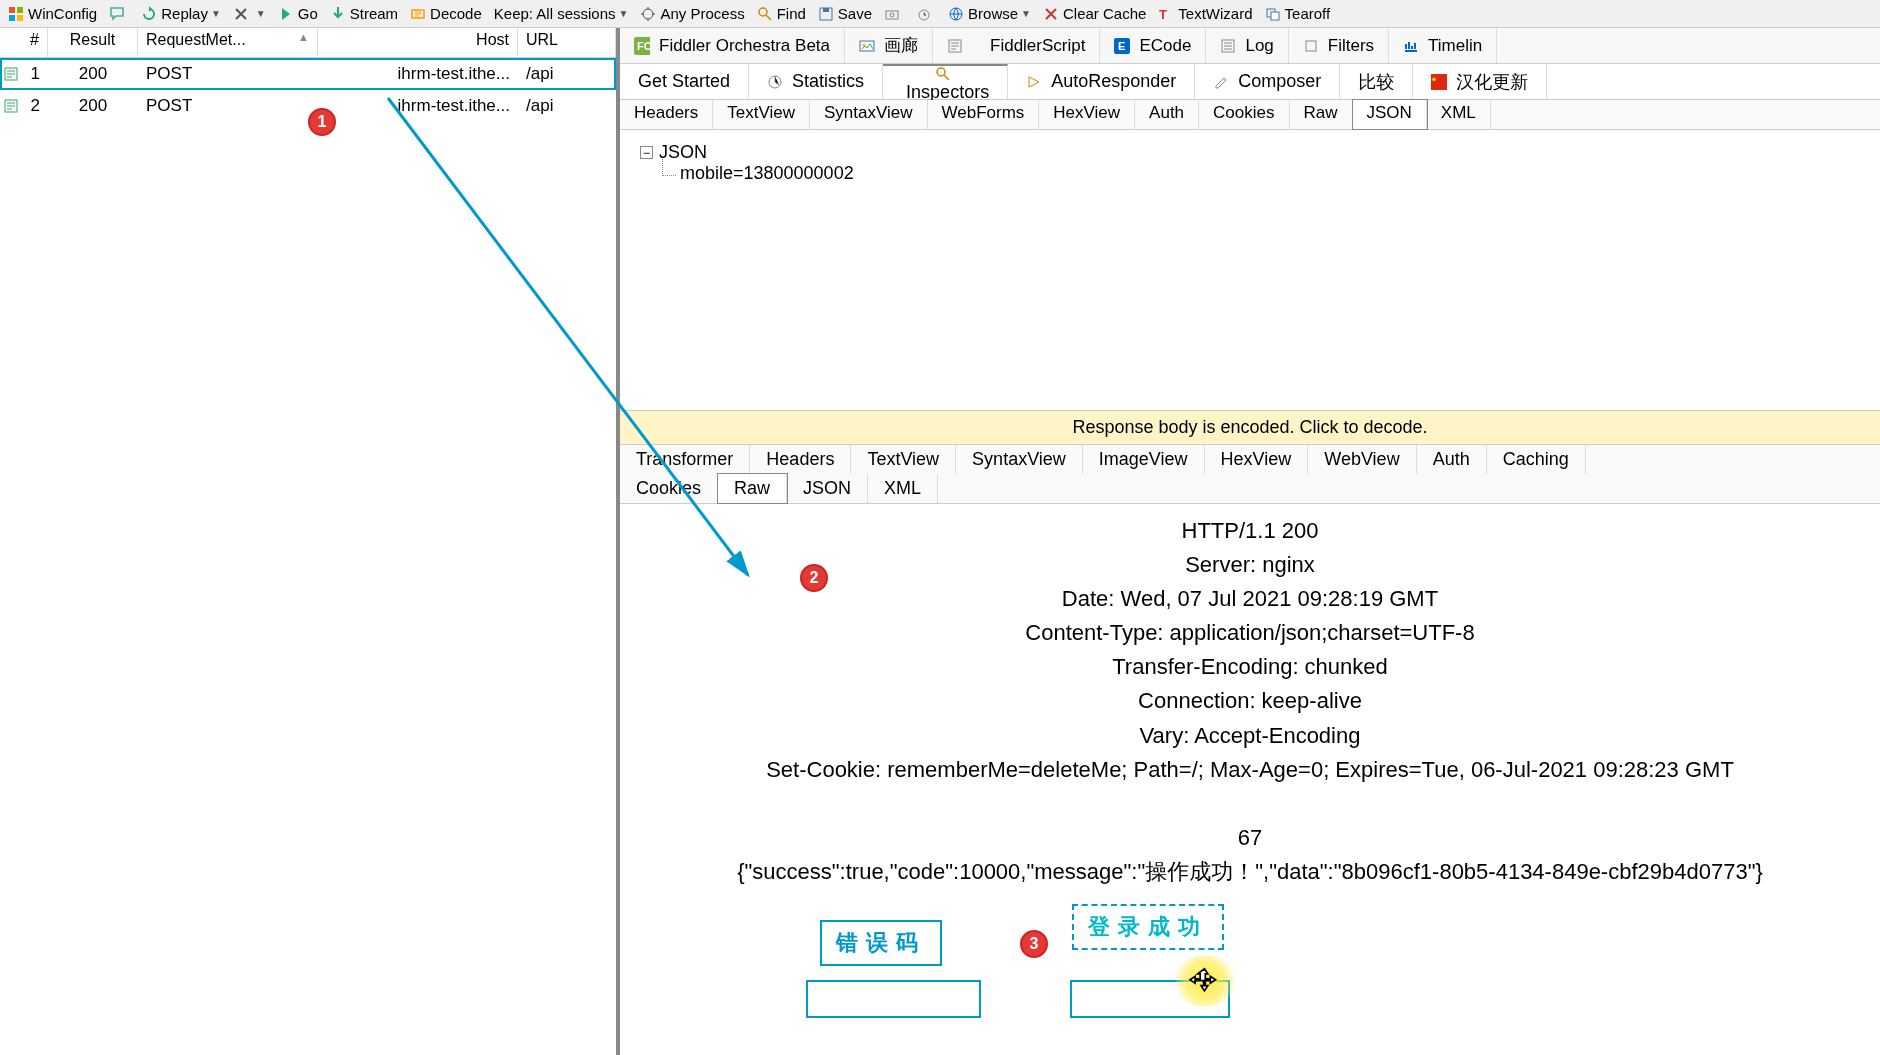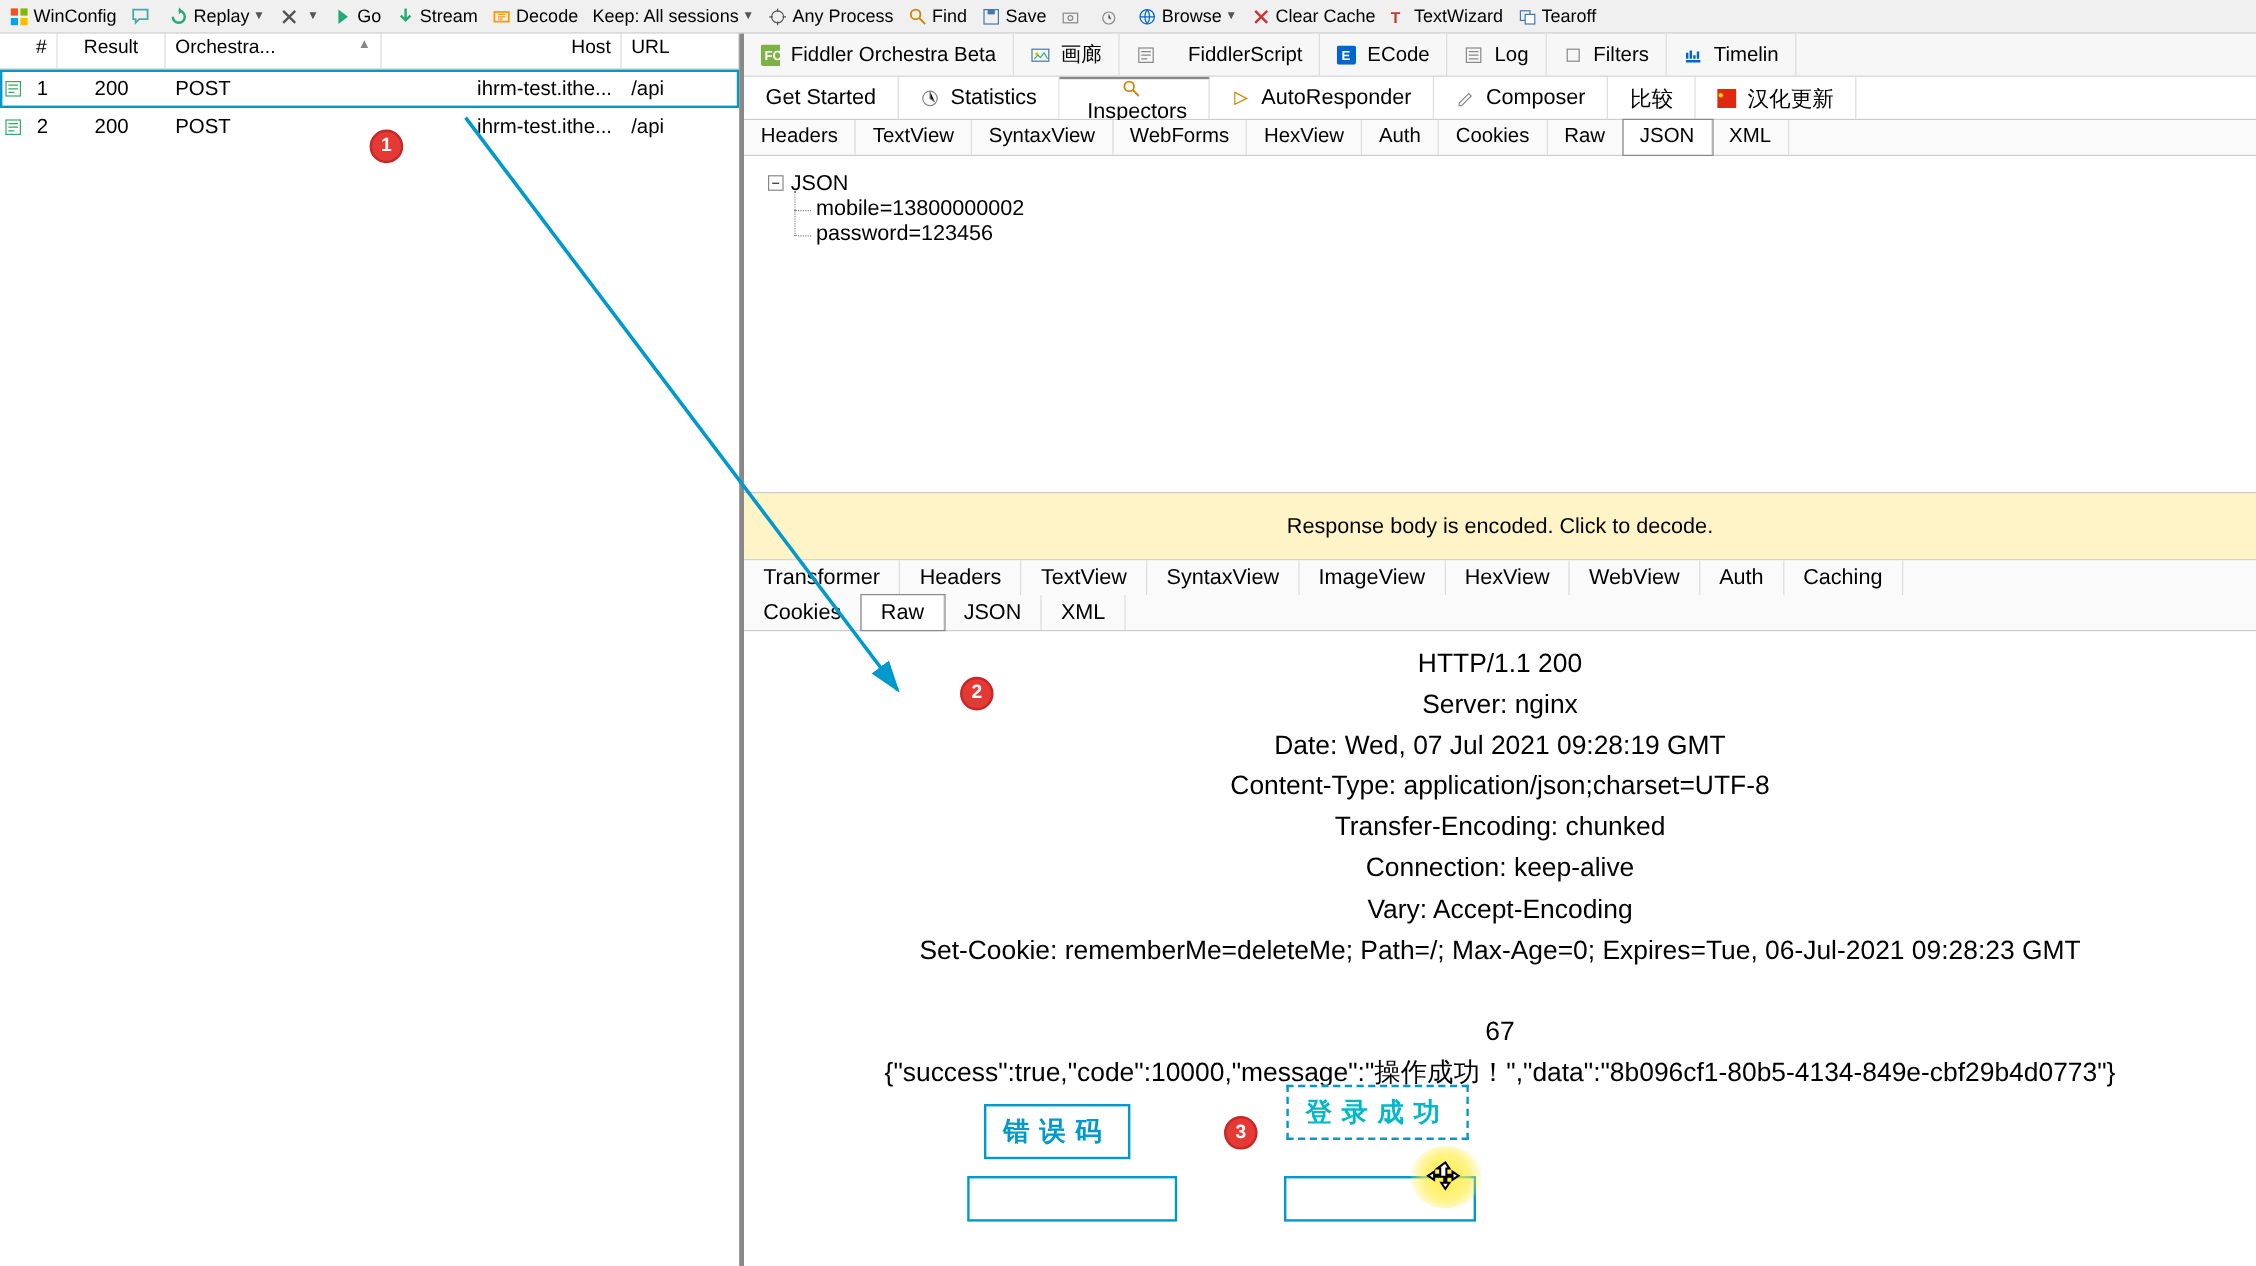--- a/index.html
+++ b/index.html
@@ -48,21 +48,21 @@
 .tree-child { padding-left: 40px; position: relative; }
 .tree-child::before { content: ""; position: absolute; left: 22px; top: -4px; bottom: 10px; border-left: 1px dotted #888; }
 .tree-line { position: relative; }
 .tree-line::before { content: ""; position: absolute; left: -18px; top: 12px; width: 14px; border-top: 1px dotted #888; }
 .minus-box { width: 13px; height: 13px; border: 1px solid #888; display: inline-flex; align-items: center; justify-content: center; margin-right: 6px; font-size: 12px; line-height: 10px; }
 
 .tree-actions { display: flex; align-items: center; gap: 10px; padding: 4px 8px; border-top: 1px solid #ccc; background: #f7f7f7; height: 36px; }
 .btn-small { padding: 3px 14px; border: 1px solid #aaa; background: #f0f0f0; cursor: pointer; font-size: 15px; }
 .parse-status { color: #555; font-size: 15px; }
 
-.encoded-bar { background: #fff3c8; text-align: center; padding: 17px 0; font-size: 18px; border-top: 1px solid #ccc; border-bottom: 1px solid #ccc; cursor: pointer; }
+.encoded-bar { background: #fff3c8; text-align: center; padding: 6px 0; font-size: 18px; border-top: 1px solid #ccc; border-bottom: 1px solid #ccc; cursor: pointer; }
 
 .resp-tabbar { display: flex; flex-wrap: wrap; background: #fafafa; border-bottom: 1px solid #ccc; }
 .resp-tab { padding: 4px 16px; font-size: 18px; border-right: 1px solid #ddd; cursor: pointer; }
 .resp-tab.active { background: #fff; outline: 1px solid #888; }
 
 .raw-response { padding: 10px 12px; font-family: "Segoe UI", Verdana, sans-serif; font-size: 22px; line-height: 1.55; white-space: pre-wrap; flex: 1; overflow: auto; text-align: center; }
 
 .badge-circle { position: absolute; width: 28px; height: 28px; border-radius: 50%; background: #e53935; color: #fff; display: flex; align-items: center; justify-content: center; font-weight: bold; font-size: 16px; border: 2px solid #c62828; z-index: 50; }
 
 .arrow-line { position: absolute; z-index: 40; pointer-events: none; }
@@ -226,21 +226,21 @@
     <span>Tearoff</span>
   </div>
 </div>
 
 <div class="main-split">
 
   <div class="left-pane">
     <div class="session-head">
       <div class="sh-num">#</div>
       <div class="sh-result">Result</div>
-      <div class="sh-method"><span>Orchestra...</span> <span style="float:right;font-size:11px;color:#888">▲</span></div>
+      <div class="sh-method"><span>RequestMet...</span> <span style="float:right;font-size:11px;color:#888">▲</span></div>
       <div class="sh-host">Host</div>
       <div class="sh-url">URL</div>
     </div>
     <div class="session-row selected">
       <div class="sr-ico">
           <span>
             <svg width="16" height="16">
               <rect x="2" y="2" width="12" height="12" fill="none" stroke="#3a6"></rect>
               <path d="M4 5h8M4 8h8M4 11h5" stroke="#3a6"></path>
             </svg>
@@ -400,21 +400,20 @@
       <div class="req-tab">XML</div>
     </div>
 
     <div class="json-tree" style="height:280px;flex:none;">
       <div class="tree-node">
         <span class="minus-box">−</span>
         <span>JSON</span>
       </div>
       <div class="tree-child">
         <div class="tree-line">mobile=13800000002</div>
-        <div class="tree-line">password=123456</div>
       </div>
     </div>
 
 
     <div class="encoded-bar">Response body is encoded. Click to decode.</div>
 
     <div class="resp-tabbar">
       <div class="resp-tab">Transformer</div>
       <div class="resp-tab">Headers</div>
       <div class="resp-tab">TextView</div>

